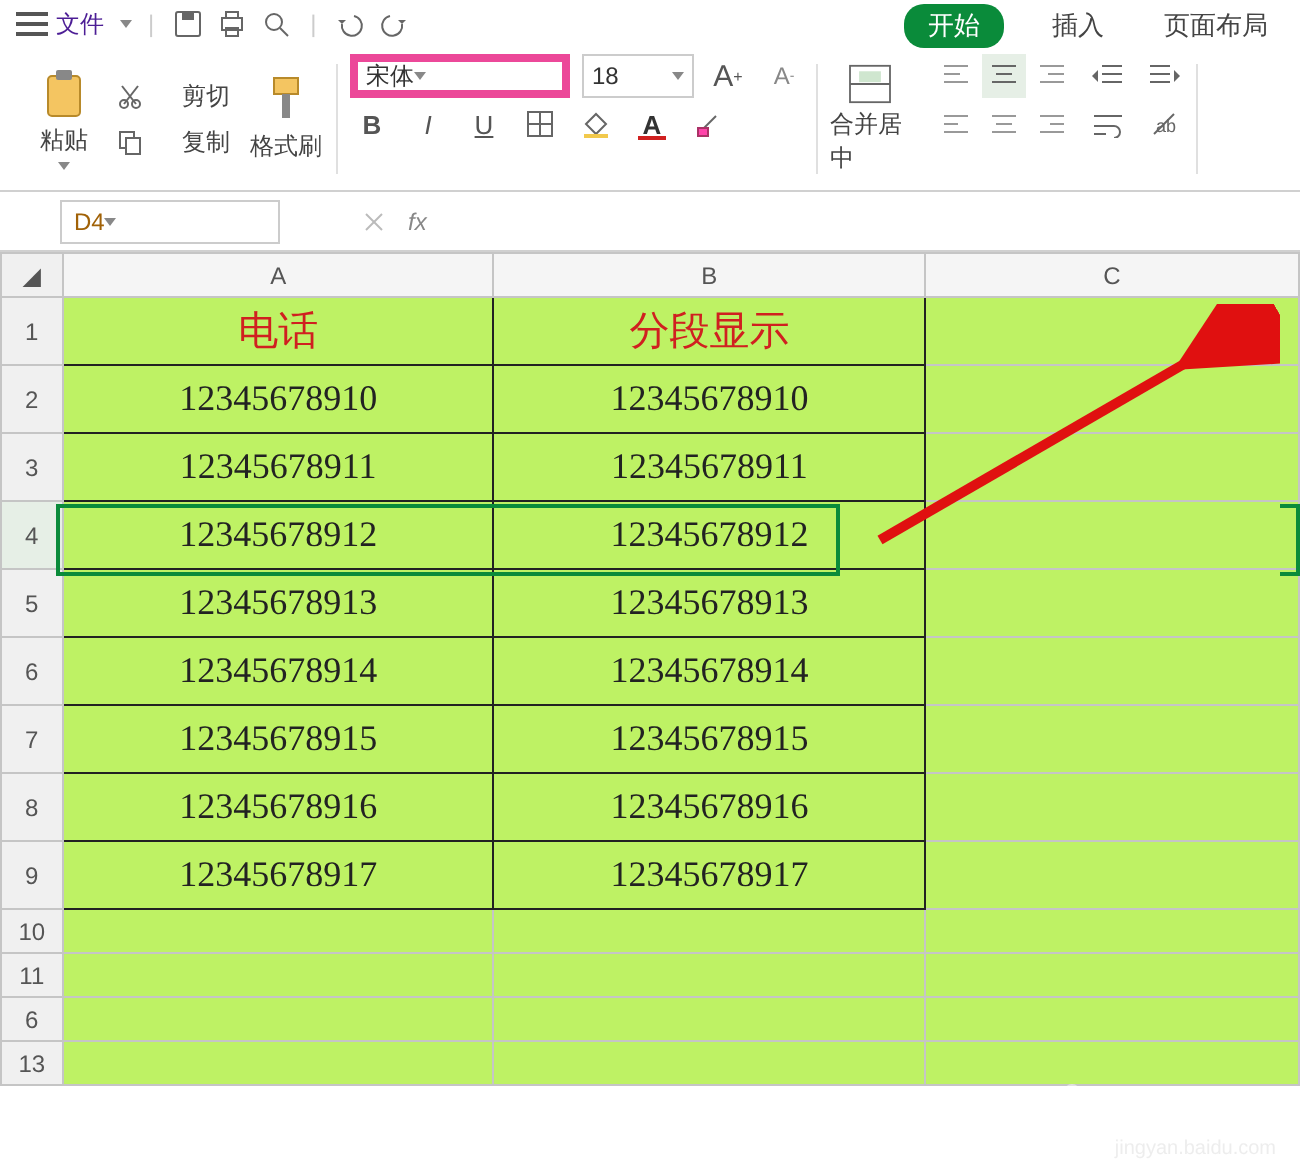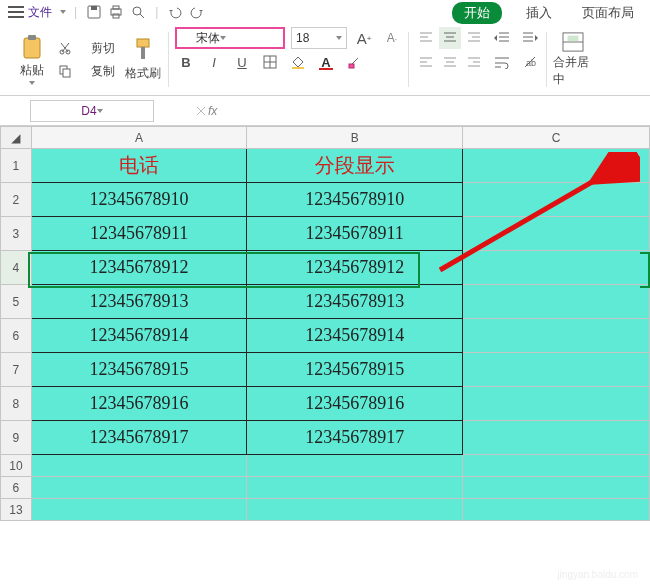--- a/index.html
+++ b/index.html
@@ -14,37 +14,37 @@
 .tab-bar{display:flex;align-items:center;gap:18px;position:absolute;top:2px;right:10px}
 .tab{font-size:13px;color:#444;padding:2px 6px}
 .tab.active{background:#0a8b3a;color:#fff;border-radius:10px;padding:2px 12px}
 .ribbon{height:72px;border-bottom:1px solid #d0d0d0;background:#fff;display:flex;padding:2px 6px;gap:0}
 .rgroup{display:flex;flex-direction:column;padding:0 6px;position:relative}
 .rgroup::after{content:"";position:absolute;right:0;top:6px;bottom:6px;width:1px;background:#e0e0e0}
 .rgroup.last::after{display:none}
 .btn-row{display:flex;align-items:center;gap:6px;height:24px}
 .ribbon-btn{display:flex;align-items:center;gap:19px;font-size:12px;color:#444;padding:2px 4px;cursor:pointer}
 .big-btn{display:flex;flex-direction:column;align-items:center;justify-content:center;width:40px;height:56px;font-size:12px;color:#444;cursor:pointer;gap:2px}
-.font-select{width:110px;height:22px;border:2px solid #ec4899;font-size:12px;padding:0 19px;display:flex;align-items:center;}
+.font-select{width:110px;height:22px;border:4px solid #ec4899;font-size:12px;padding:0 4px;display:flex;align-items:center;}
 .size-select{width:56px;height:22px;border:1px solid #ccc;font-size:12px;padding:0 4px;display:flex;align-items:center;justify-content:space-between}
 .icon-box{width:22px;height:22px;display:flex;align-items:center;justify-content:center;color:#555;font-size:13px;cursor:pointer}
 .align-grid{display:grid;grid-template-columns:repeat(3,22px);gap:2px}
 .align-cell{width:22px;height:22px;border:1px solid transparent;display:flex;align-items:center;justify-content:center;cursor:pointer}
 .align-cell svg{width:14px;height:14px}
 .name-box-bar{height:30px;background:#fff;display:flex;align-items:center;border-bottom:1px solid #d0d0d0;padding-left:30px}
-.name-box{width:124px;height:22px;border:1px solid #ccc;display:flex;align-items:center;padding:0 6px;font-size:12px;color:#701a75;justify-content:center}
-.fx-area{display:flex;align-items:center;gap:0;margin-left:40px;color:#888}
+.name-box{width:110px;height:22px;border:1px solid #ccc;display:flex;align-items:center;padding:0 6px;font-size:12px;color:#a16207;justify-content:flex-start}
+.fx-area{display:flex;align-items:center;gap:10px;margin-left:40px;color:#888}
 .sheet{position:relative;background:#fff}
 table.ss{border-collapse:collapse;width:100%}
 table.ss th,table.ss td{border:1px solid #c5c5c5;background:#f5f5f5;font-weight:normal;font-size:12px;color:#555;height:22px;text-align:center}
 table.ss th.corner{background:#f0f0f0;width:28px}
 table.ss th.colh{width:196px}
 table.ss th.colh.cC{width:170px}
 table.ss td.rowh{background:#f0f0f0;width:28px;font-size:12px;color:#555}
-table.ss td.cell{background:#5eead4;height:34px;font-size:18px;color:#222;font-family:"SimSun",serif}
+table.ss td.cell{background:#bef264;height:34px;font-size:18px;color:#222;font-family:"SimSun",serif}
 table.ss tr.hrow td.cell{color:#d02020;font-size:20px}
 table.ss td.bordered{border:1px solid #222}
 table.ss tr.rsmall td.cell{height:22px}
 table.ss tr.active th,table.ss tr.active td.rowh{background:#e6efe6}
 .sel-outline{position:absolute;border:2px solid #0a8b3a;pointer-events:none}
 .arrow{position:absolute;pointer-events:none}
 .watermark{position:absolute;right:12px;bottom:18px;color:#fff;opacity:.7;font-size:16px;display:flex;align-items:flex-end;gap:6px}
 .watermark .paw{width:30px;height:26px;position:relative}
 .watermark .paw span{position:absolute;background:#fff;border-radius:50%;opacity:.7}
 .watermark small{font-size:10px;color:#e0e0e0;opacity:.8;position:absolute;bottom:-12px;right:0}
@@ -175,110 +175,110 @@
         </div>
       <div class="icon-box">
           <svg width="14" height="14" viewBox="0 0 14 14">
             <path d="M3 11 L11 3" stroke="#666"></path>
             <rect x="2" y="9" width="5" height="4" fill="#f4a" stroke="#a36"></rect>
           </svg>
         </div>
     </div>
   </div>
 
-  <div class="rgroup">
-    <div class="btn-row">
-      <div class="align-grid">
-        <div class="align-cell">
-            <svg viewBox="0 0 14 14">
-              <line x1="1" y1="2" x2="13" y2="2" stroke="#999"></line>
-              <line x1="1" y1="6" x2="9" y2="6" stroke="#999"></line>
-              <line x1="1" y1="10" x2="13" y2="10" stroke="#999"></line>
-            </svg>
-          </div>
-        <div class="align-cell" style="background:#e6efe6">
-            <svg viewBox="0 0 14 14">
-              <line x1="1" y1="2" x2="13" y2="2" stroke="#666"></line>
-              <line x1="3" y1="6" x2="11" y2="6" stroke="#666"></line>
-              <line x1="1" y1="10" x2="13" y2="10" stroke="#666"></line>
-            </svg>
-          </div>
-        <div class="align-cell">
-            <svg viewBox="0 0 14 14">
-              <line x1="1" y1="2" x2="13" y2="2" stroke="#999"></line>
-              <line x1="5" y1="6" x2="13" y2="6" stroke="#999"></line>
-              <line x1="1" y1="10" x2="13" y2="10" stroke="#999"></line>
-            </svg>
-          </div>
-      </div>
-      <div class="icon-box">
-          <svg width="16" height="14" viewBox="0 0 16 14">
-            <line x1="5" y1="2" x2="15" y2="2" stroke="#666"></line>
-            <line x1="5" y1="6" x2="15" y2="6" stroke="#666"></line>
-            <line x1="5" y1="10" x2="15" y2="10" stroke="#666"></line>
-            <path d="M3 4 L0 7 L3 10 Z" fill="#666"></path>
-          </svg>
-        </div>
-      <div class="icon-box">
-          <svg width="16" height="14" viewBox="0 0 16 14">
-            <line x1="1" y1="2" x2="11" y2="2" stroke="#666"></line>
-            <line x1="1" y1="6" x2="11" y2="6" stroke="#666"></line>
-            <line x1="1" y1="10" x2="11" y2="10" stroke="#666"></line>
-            <path d="M13 4 L16 7 L13 10 Z" fill="#666"></path>
-          </svg>
-        </div>
-    </div>
-    <div class="btn-row">
-      <div class="align-grid">
-        <div class="align-cell">
-            <svg viewBox="0 0 14 14">
-              <line x1="1" y1="3" x2="13" y2="3" stroke="#999"></line>
-              <line x1="1" y1="7" x2="8" y2="7" stroke="#999"></line>
-              <line x1="1" y1="11" x2="13" y2="11" stroke="#999"></line>
-            </svg>
-          </div>
-        <div class="align-cell">
-            <svg viewBox="0 0 14 14">
-              <line x1="1" y1="3" x2="13" y2="3" stroke="#999"></line>
-              <line x1="3" y1="7" x2="11" y2="7" stroke="#999"></line>
-              <line x1="1" y1="11" x2="13" y2="11" stroke="#999"></line>
-            </svg>
-          </div>
-        <div class="align-cell">
-            <svg viewBox="0 0 14 14">
-              <line x1="1" y1="3" x2="13" y2="3" stroke="#999"></line>
-              <line x1="6" y1="7" x2="13" y2="7" stroke="#999"></line>
-              <line x1="1" y1="11" x2="13" y2="11" stroke="#999"></line>
-            </svg>
-          </div>
-      </div>
-      <div class="icon-box">
-          <svg width="16" height="14" viewBox="0 0 16 14">
-            <line x1="1" y1="3" x2="15" y2="3" stroke="#666"></line>
-            <path d="M1 8 H11 A3 3 0 0 1 11 14" fill="none" stroke="#666"></path>
-            <line x1="1" y1="12" x2="7" y2="12" stroke="#666"></line>
-          </svg>
-        </div>
-      <div class="icon-box">
-          <svg width="14" height="14" viewBox="0 0 14 14">
-            <line x1="2" y1="12" x2="12" y2="2" stroke="#666"></line>
-            <text x="3" y="11" font-size="9" fill="#666">ab</text>
-          </svg>
-        </div>
-    </div>
-  </div>
-
   <div class="rgroup last" style="flex-direction:row;align-items:center">
     <div class="big-btn">
       <svg width="24" height="22" viewBox="0 0 24 22">
           <rect x="1" y="1" width="22" height="20" fill="none" stroke="#666"></rect>
           <line x1="1" y1="11" x2="23" y2="11" stroke="#666"></line>
           <rect x="6" y="4" width="12" height="6" fill="#cfe6cf"></rect>
         </svg>
       <span>合并居中</span>
+    </div>
+  </div>
+
+  <div class="rgroup">
+    <div class="btn-row">
+      <div class="align-grid">
+        <div class="align-cell">
+            <svg viewBox="0 0 14 14">
+              <line x1="1" y1="2" x2="13" y2="2" stroke="#999"></line>
+              <line x1="1" y1="6" x2="9" y2="6" stroke="#999"></line>
+              <line x1="1" y1="10" x2="13" y2="10" stroke="#999"></line>
+            </svg>
+          </div>
+        <div class="align-cell" style="background:#e6efe6">
+            <svg viewBox="0 0 14 14">
+              <line x1="1" y1="2" x2="13" y2="2" stroke="#666"></line>
+              <line x1="3" y1="6" x2="11" y2="6" stroke="#666"></line>
+              <line x1="1" y1="10" x2="13" y2="10" stroke="#666"></line>
+            </svg>
+          </div>
+        <div class="align-cell">
+            <svg viewBox="0 0 14 14">
+              <line x1="1" y1="2" x2="13" y2="2" stroke="#999"></line>
+              <line x1="5" y1="6" x2="13" y2="6" stroke="#999"></line>
+              <line x1="1" y1="10" x2="13" y2="10" stroke="#999"></line>
+            </svg>
+          </div>
+      </div>
+      <div class="icon-box">
+          <svg width="16" height="14" viewBox="0 0 16 14">
+            <line x1="5" y1="2" x2="15" y2="2" stroke="#666"></line>
+            <line x1="5" y1="6" x2="15" y2="6" stroke="#666"></line>
+            <line x1="5" y1="10" x2="15" y2="10" stroke="#666"></line>
+            <path d="M3 4 L0 7 L3 10 Z" fill="#666"></path>
+          </svg>
+        </div>
+      <div class="icon-box">
+          <svg width="16" height="14" viewBox="0 0 16 14">
+            <line x1="1" y1="2" x2="11" y2="2" stroke="#666"></line>
+            <line x1="1" y1="6" x2="11" y2="6" stroke="#666"></line>
+            <line x1="1" y1="10" x2="11" y2="10" stroke="#666"></line>
+            <path d="M13 4 L16 7 L13 10 Z" fill="#666"></path>
+          </svg>
+        </div>
+    </div>
+    <div class="btn-row">
+      <div class="align-grid">
+        <div class="align-cell">
+            <svg viewBox="0 0 14 14">
+              <line x1="1" y1="3" x2="13" y2="3" stroke="#999"></line>
+              <line x1="1" y1="7" x2="8" y2="7" stroke="#999"></line>
+              <line x1="1" y1="11" x2="13" y2="11" stroke="#999"></line>
+            </svg>
+          </div>
+        <div class="align-cell">
+            <svg viewBox="0 0 14 14">
+              <line x1="1" y1="3" x2="13" y2="3" stroke="#999"></line>
+              <line x1="3" y1="7" x2="11" y2="7" stroke="#999"></line>
+              <line x1="1" y1="11" x2="13" y2="11" stroke="#999"></line>
+            </svg>
+          </div>
+        <div class="align-cell">
+            <svg viewBox="0 0 14 14">
+              <line x1="1" y1="3" x2="13" y2="3" stroke="#999"></line>
+              <line x1="6" y1="7" x2="13" y2="7" stroke="#999"></line>
+              <line x1="1" y1="11" x2="13" y2="11" stroke="#999"></line>
+            </svg>
+          </div>
+      </div>
+      <div class="icon-box">
+          <svg width="16" height="14" viewBox="0 0 16 14">
+            <line x1="1" y1="3" x2="15" y2="3" stroke="#666"></line>
+            <path d="M1 8 H11 A3 3 0 0 1 11 14" fill="none" stroke="#666"></path>
+            <line x1="1" y1="12" x2="7" y2="12" stroke="#666"></line>
+          </svg>
+        </div>
+      <div class="icon-box">
+          <svg width="14" height="14" viewBox="0 0 14 14">
+            <line x1="2" y1="12" x2="12" y2="2" stroke="#666"></line>
+            <text x="3" y="11" font-size="9" fill="#666">ab</text>
+          </svg>
+        </div>
     </div>
   </div>
 </div>
 
 <div class="name-box-bar">
   <div class="name-box">
     <span>D4</span>
     <span class="dropdown-caret"></span>
   </div>
   <div class="fx-area">
@@ -353,20 +353,26 @@
           <td class="cell bordered">12345678917</td>
           <td class="cell"></td>
         </tr>
     <tr class="rsmall">
           <td class="rowh">10</td>
           <td class="cell"></td>
           <td class="cell"></td>
           <td class="cell"></td>
         </tr>
     <tr class="rsmall">
+          <td class="rowh">11</td>
+          <td class="cell"></td>
+          <td class="cell"></td>
+          <td class="cell"></td>
+        </tr>
+    <tr class="rsmall">
           <td class="rowh">6</td>
           <td class="cell"></td>
           <td class="cell"></td>
           <td class="cell"></td>
         </tr>
     <tr class="rsmall">
           <td class="rowh">13</td>
           <td class="cell"></td>
           <td class="cell"></td>
           <td class="cell"></td>

